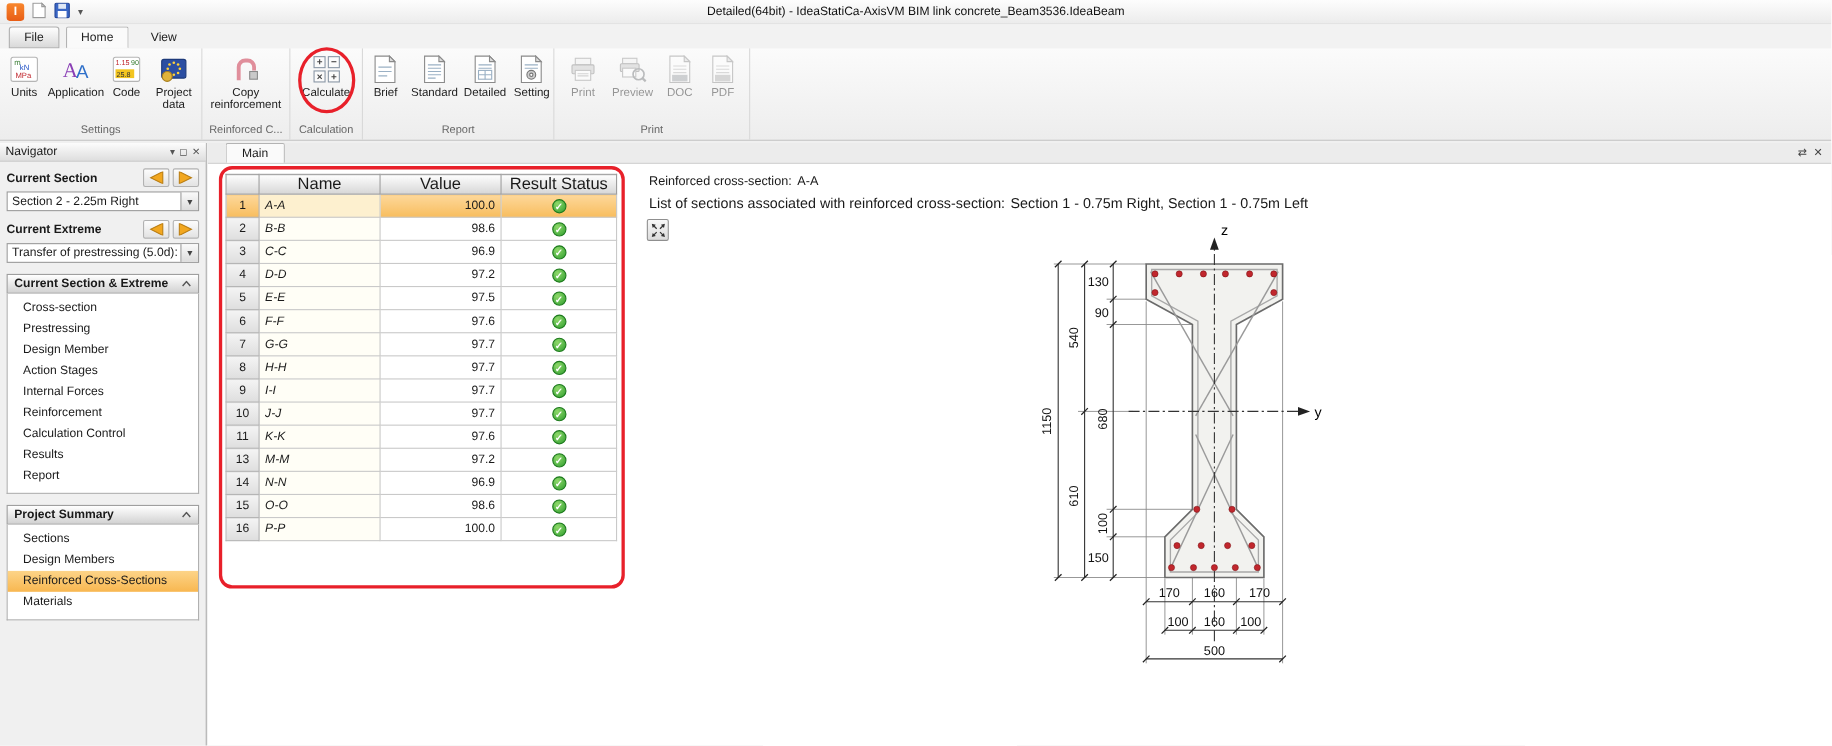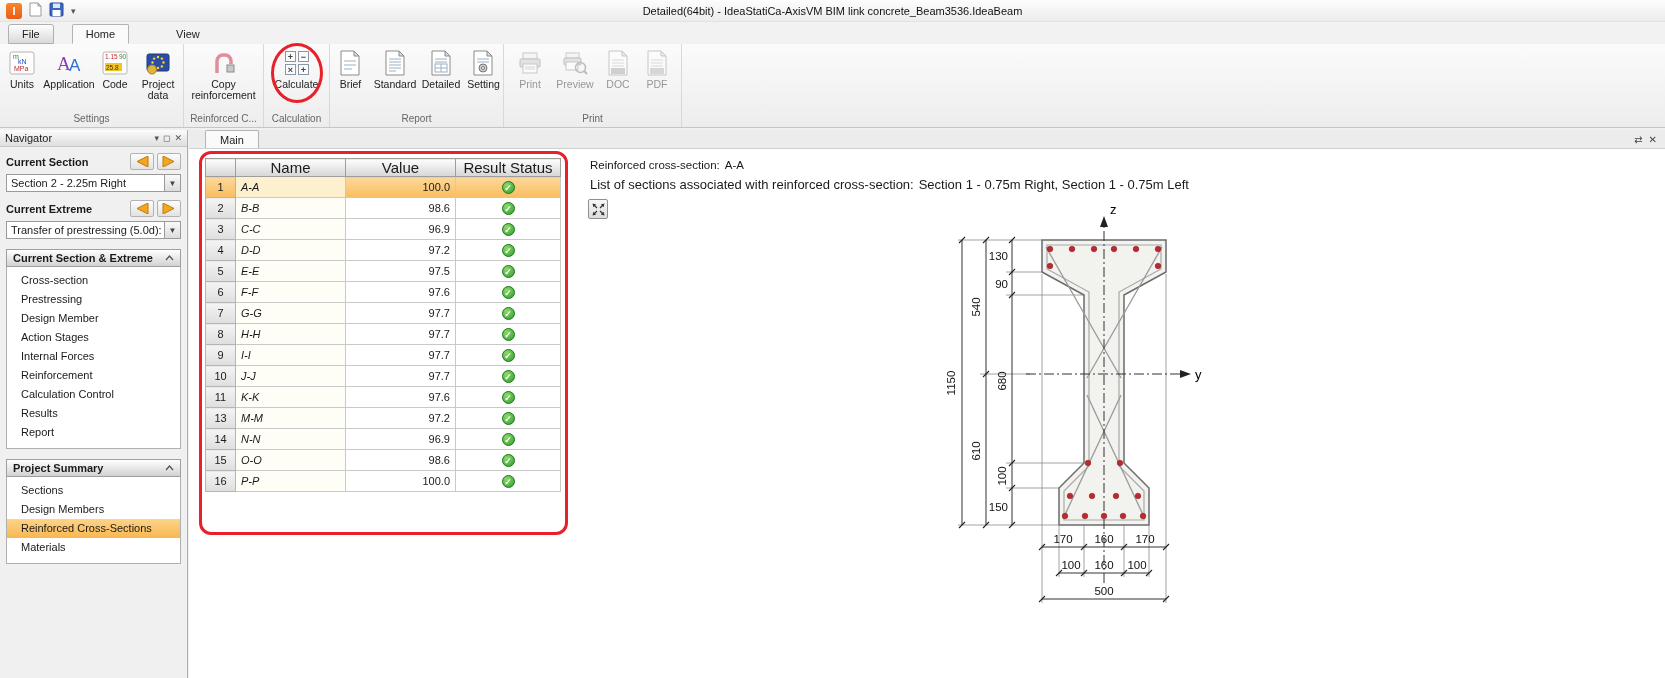--- a/index.html
+++ b/index.html
@@ -11,22 +11,22 @@
 
 .titlebar{position:absolute;top:0;left:0;right:0;height:22px;background:linear-gradient(#fdfdfd,#ececec);border-bottom:1px solid #e2e2e2;display:flex;align-items:center;padding:0 6px}
 .qat{display:flex;align-items:center;gap:7px;z-index:2}
 .window-title{position:absolute;left:0;right:0;text-align:center;font-size:11px;color:#111}
 .logo-box{width:16px;height:16px;border-radius:3px;background:linear-gradient(#f8862d,#e85d15);color:#fff;font-weight:bold;font-size:11px;text-align:center;line-height:16px}
 .caret{font-size:9px;color:#555}
 
 
 .menubar{position:absolute;top:22px;left:0;right:0;height:22px;background:#f2f2f2;display:flex;align-items:flex-end;padding-left:8px}
 .tab{height:20px;padding:0 13px;display:flex;align-items:center;font-size:11px;color:#222}
-.tab.file{background:linear-gradient(#fefefe,#d9d9d9);border:1px solid #b0b0b0;border-radius:3px 3px 0 0;margin-right:18px}
-.tab.active{background:#fafafa;border:1px solid #b3b3b3;border-bottom-color:#fafafa;border-radius:2px 2px 0 0;margin-right:34px}
+.tab.file{background:linear-gradient(#fefefe,#d9d9d9);border:1px solid #b0b0b0;border-radius:3px 3px 0 0;margin-right:6px}
+.tab.active{background:#fafafa;border:1px solid #b3b3b3;border-bottom-color:#fafafa;border-radius:2px 2px 0 0;margin-right:7px}
 
 
 .ribbon{position:absolute;top:44px;left:0;right:0;height:84px;background:linear-gradient(#fbfbfb,#ededed);border-bottom:1px solid #c5c5c5;display:flex}
 .rgroup{height:100%;display:flex;flex-direction:column;border-right:1px solid #d9d9d9;flex:0 0 auto}
 .rbtns{flex:1;display:flex;justify-content:center;align-items:flex-start;padding-top:3px;gap:1px}
 .rlabel{height:15px;line-height:14px;text-align:center;font-size:10px;color:#666}
 .rbtn{display:flex;flex-direction:column;align-items:center;padding:1px 2px;font-size:10.5px;line-height:11px;text-align:center;color:#222;background:none;border:1px solid transparent;border-radius:2px;cursor:default}
 .rbtn .ric{width:28px;height:28px;display:flex;align-items:center;justify-content:center;margin-bottom:2px}
 .rgroup.disabled .rbtn{opacity:.45;filter:grayscale(.8)}
 

